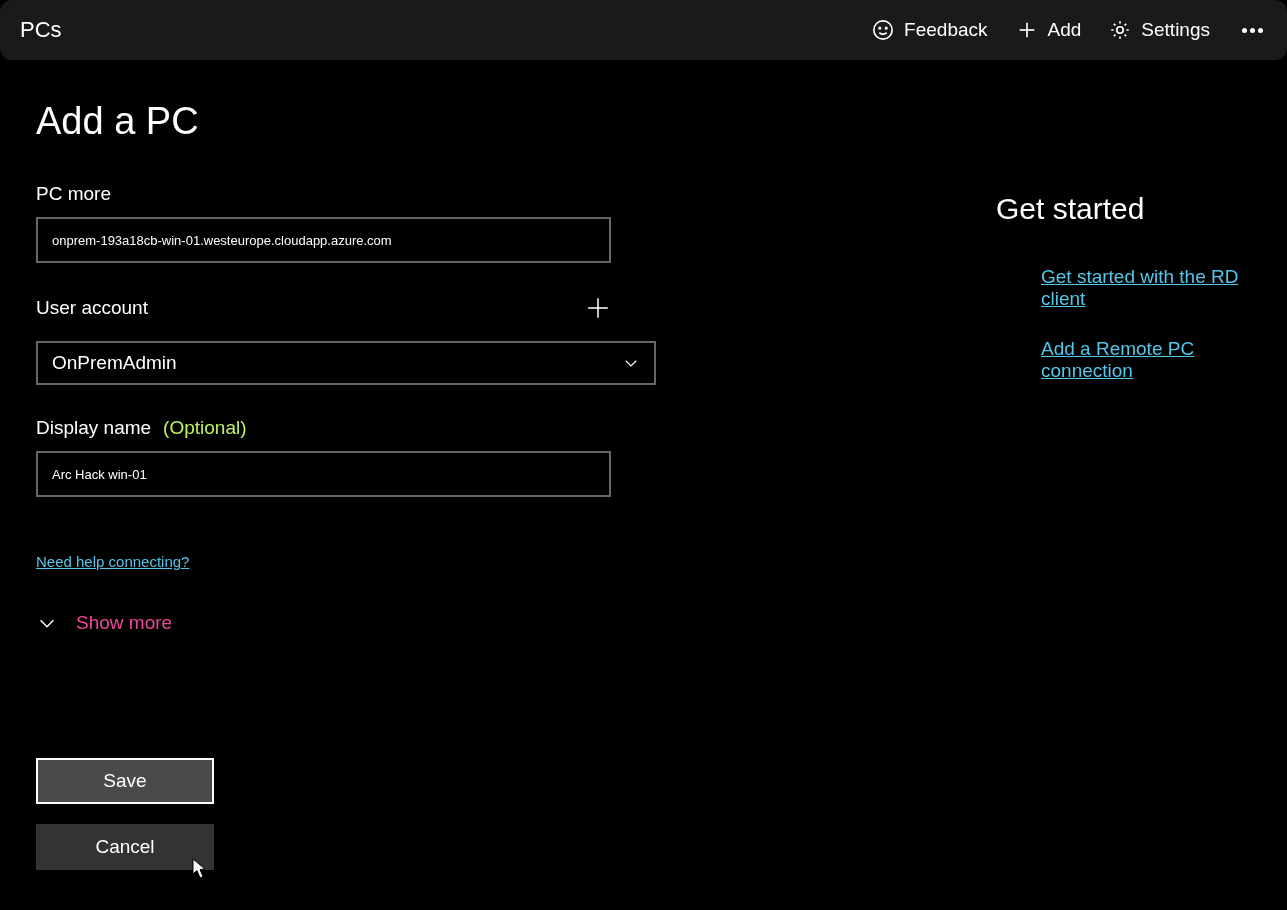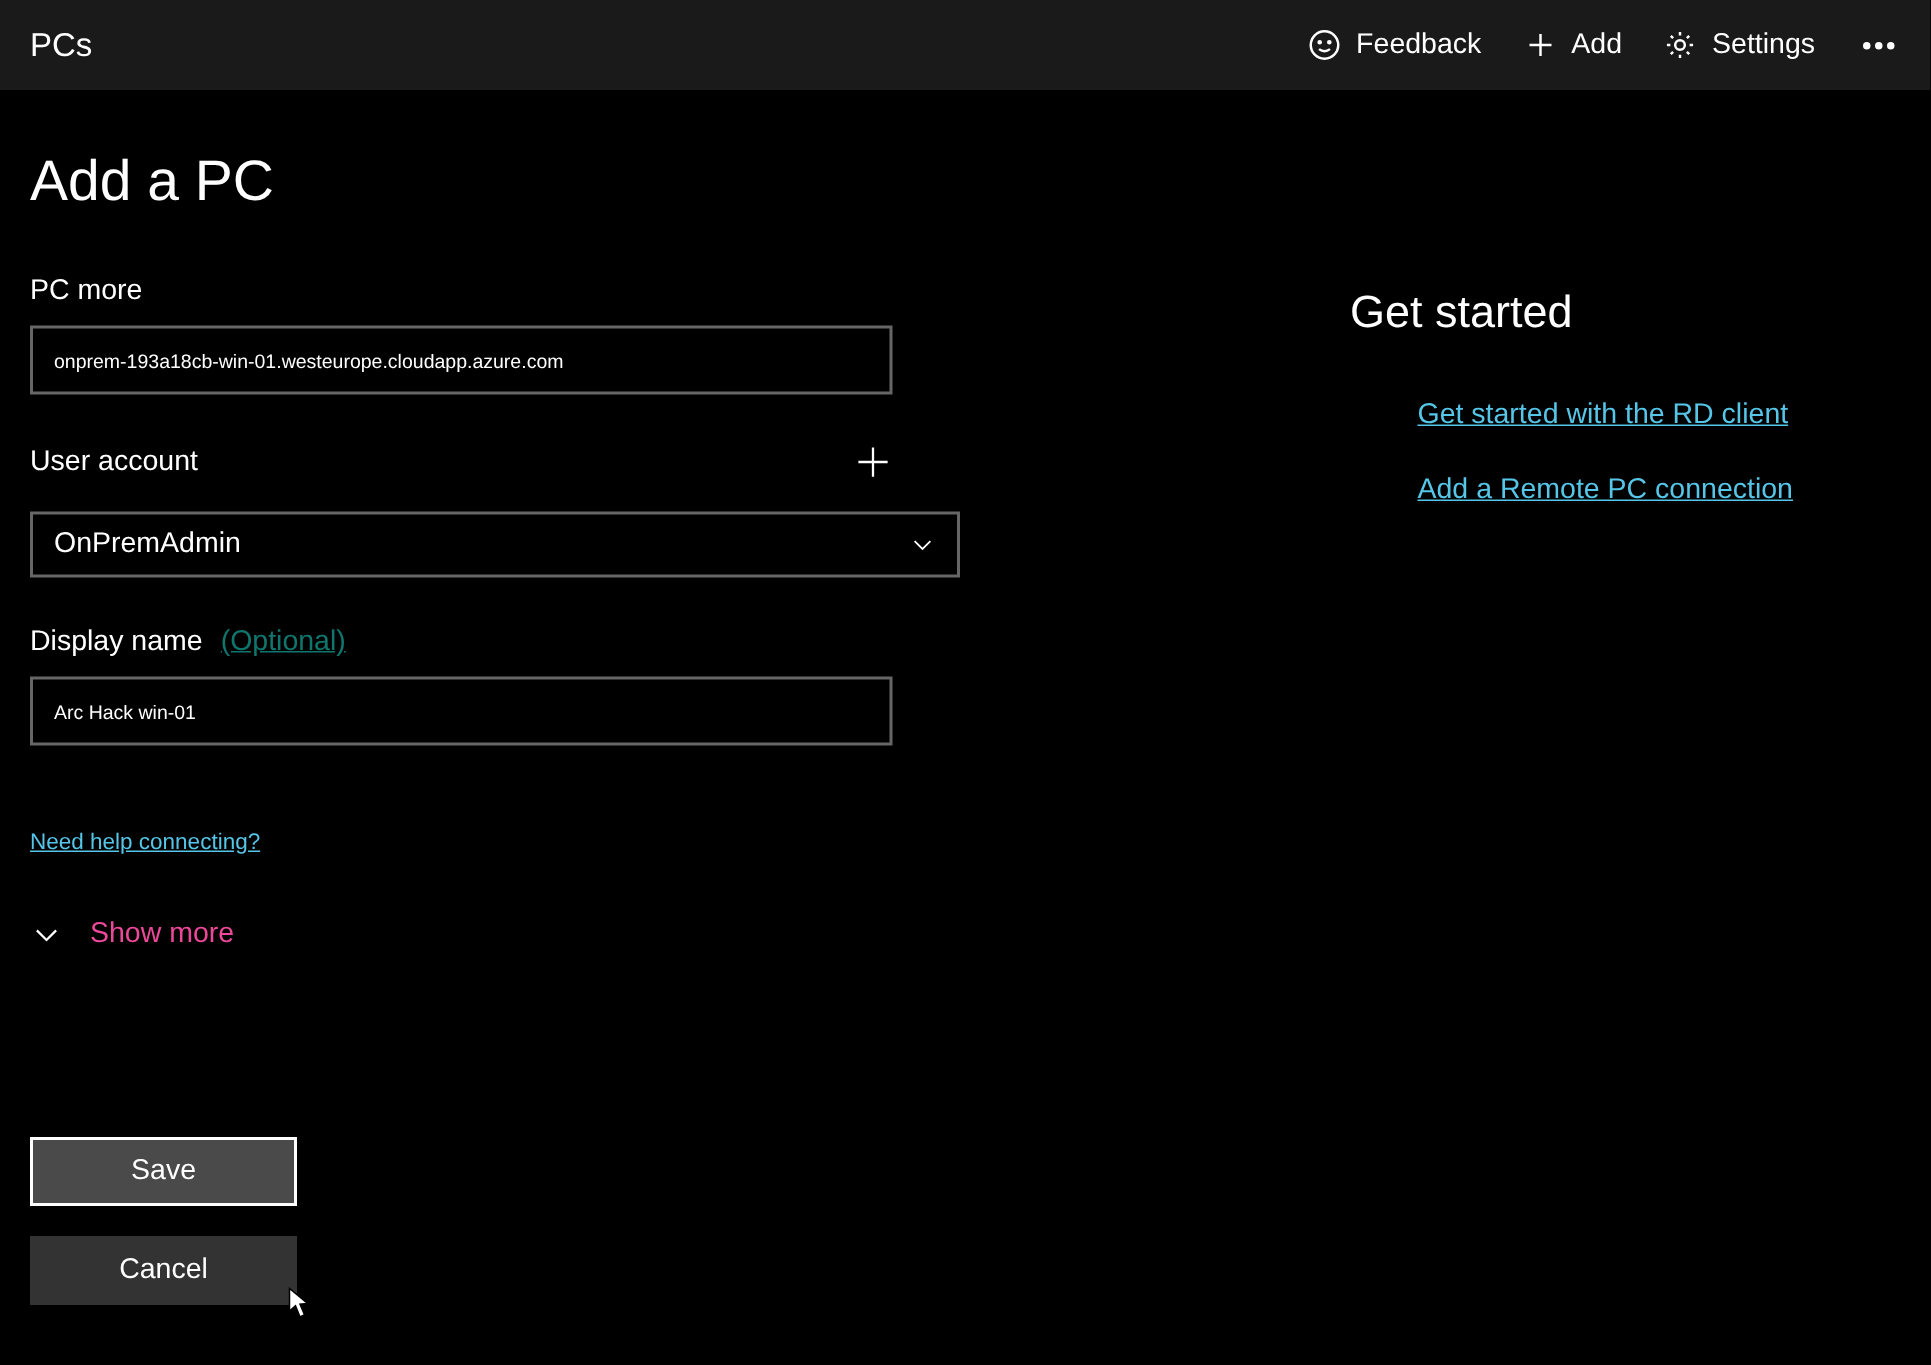--- a/index.html
+++ b/index.html
@@ -15,20 +15,21 @@
       height: 910px;
       overflow: hidden;
     }
     .topbar {
       height: 60px;
       background: #1a1a1a;
       display: flex;
       align-items: center;
       justify-content: space-between;
       padding: 0 20px;
+      border-radius: 12px;
     }
     .topbar-title {
       font-size: 22px;
       font-weight: 400;
       color: #ffffff;
     }
     .topbar-actions {
       display: flex;
       align-items: center;
       gap: 28px;
@@ -53,21 +54,22 @@
       cursor: pointer;
     }
     .more-dots span {
       width: 5px;
       height: 5px;
       background: #ffffff;
       border-radius: 50%;
     }
     .content {
       display: flex;
-      padding: 40px 36px 20px 20px;
+      padding: 40px 36px 20px 36px;
+      gap: 80px;
       height: calc(100% - 60px);
     }
     .main {
       flex: 0 0 620px;
       display: flex;
       flex-direction: column;
     }
     .page-title {
       font-size: 38px;
       font-weight: 400;
@@ -78,24 +80,23 @@
     }
     .field-label {
       font-size: 19px;
       color: #ffffff;
       margin-bottom: 12px;
       display: flex;
       align-items: center;
       justify-content: space-between;
     }
     .field-label-optional {
-      color: #0f766e;
+      color: #bef264;
       font-size: 19px;
       margin-left: 12px;
-      text-decoration: underline;
     }
     .text-input {
       width: 575px;
       height: 46px;
       background: #000000;
       border: 2px solid #666666;
       color: #ffffff;
       font-size: 13px;
       padding: 0 14px;
       outline: none;

